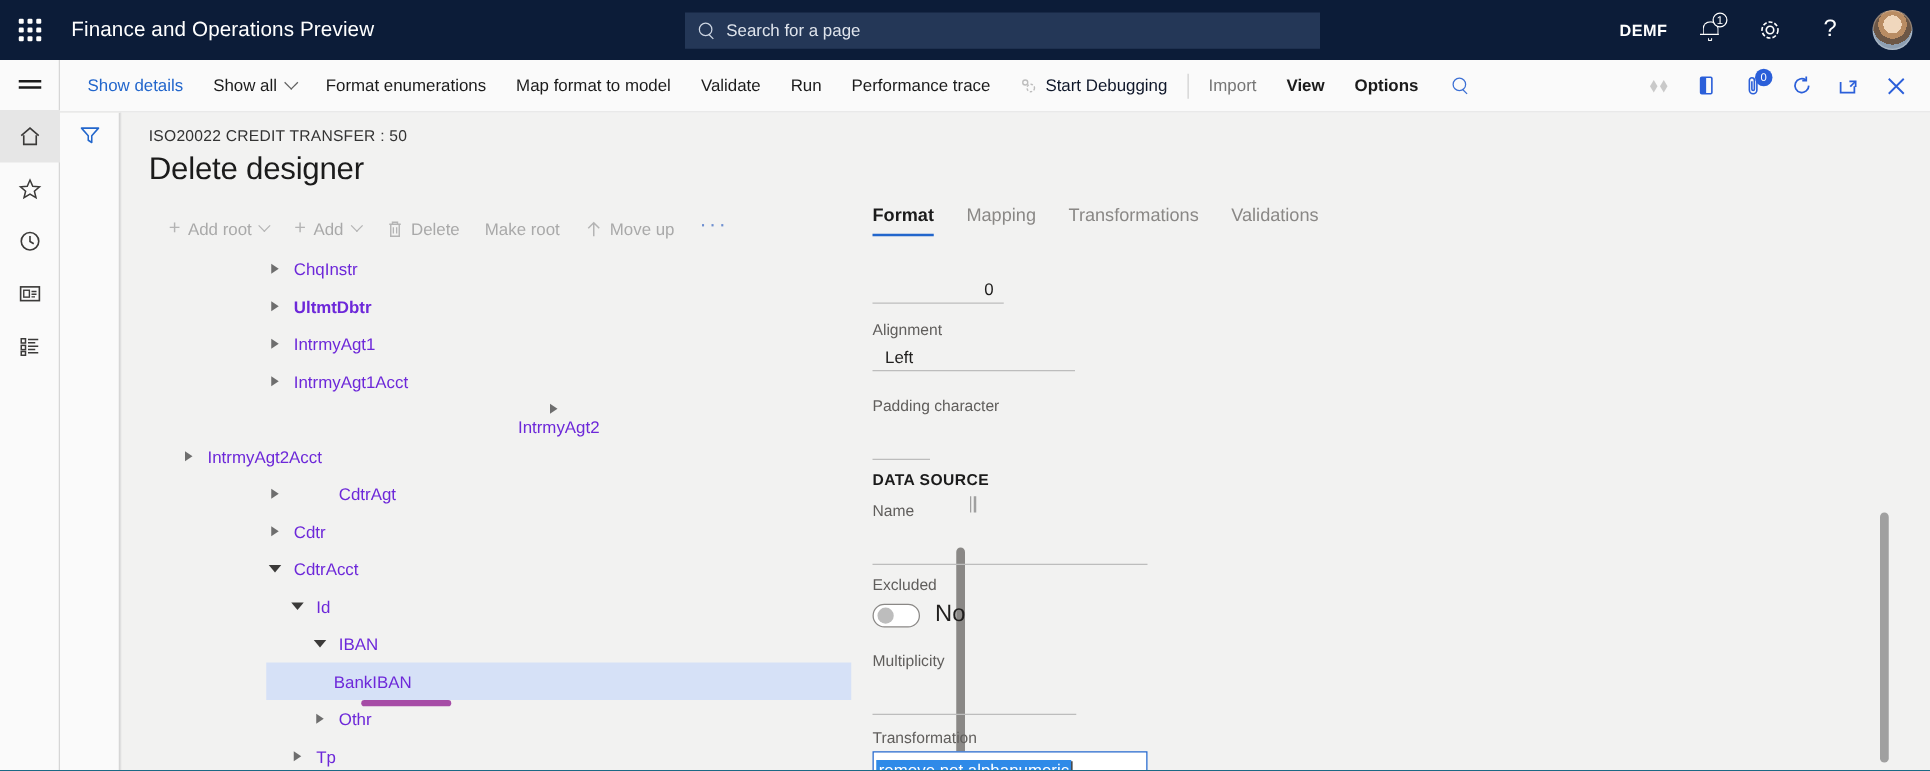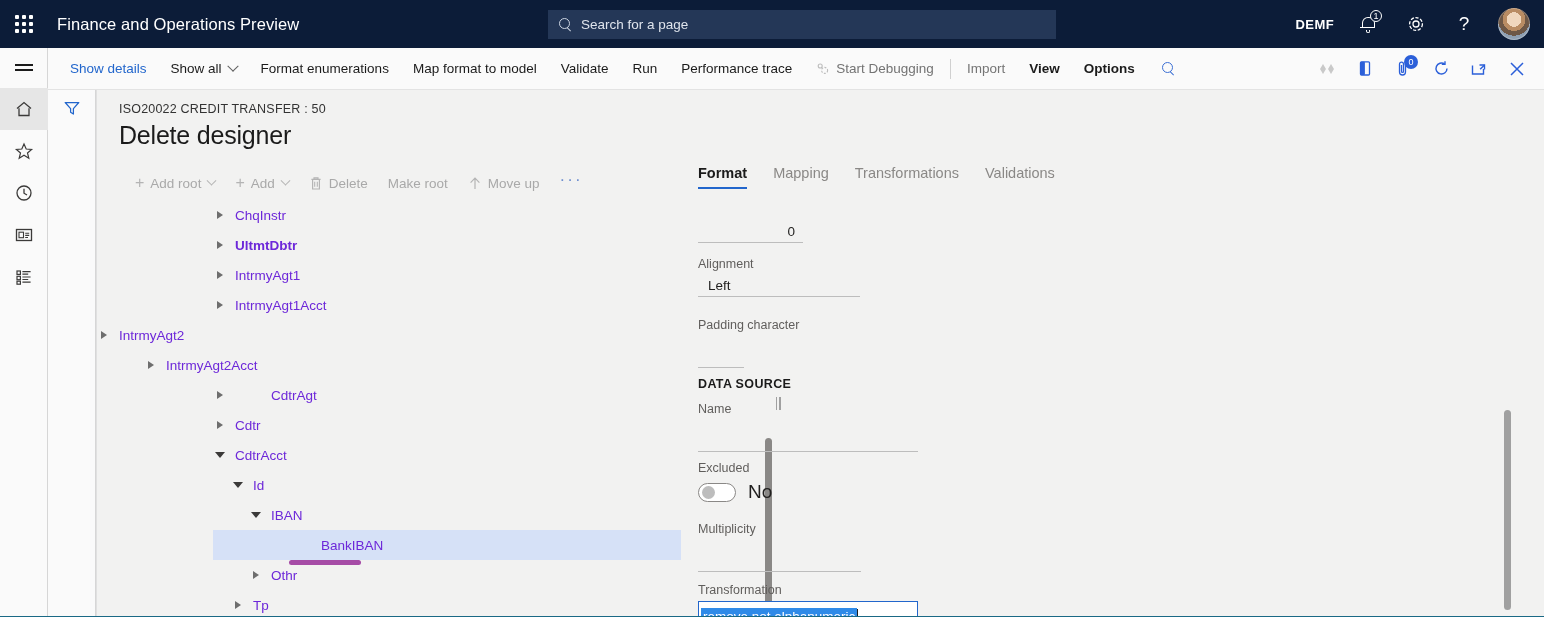--- a/index.html
+++ b/index.html
@@ -105,21 +105,21 @@
     position: absolute; left: 48px; top: 48px; width: 1496px; height: 42px;
     background: #fafafa; border-bottom: 1px solid #e3e3e3;
     display: flex; align-items: center;
   }
   .cmd {
     font-size: 13.5px; color: #1b1b1b; padding: 0 12px; height: 42px;
     display: flex; align-items: center; cursor: pointer; white-space: nowrap;
   }
   .cmd.first { color: #2266cc; padding-left: 22px; }
   .cmd.bold { font-weight: bold; }
-  .cmd.muted { color: #737373; }
+  .cmd.muted { color: #0f172a; }
   .cmd.dim { color: #757575; }
   .chev {
     display: inline-block; width: 8px; height: 8px; margin-left: 7px;
     border-right: 1.3px solid #616161; border-bottom: 1.3px solid #616161;
     transform: rotate(45deg) translate(-2px,-2px);
   }
   .cmd-sep { width: 1px; height: 20px; background: #d0d0d0; margin: 0 4px; }
   .cmd-search { padding: 0 14px; }
   .cmd-search .mag2 { width: 15px; height: 15px; position: relative; display: block; }
   .cmd-search .mag2:before {
@@ -502,21 +502,21 @@
             <span class="tri-right" style="border-left: 6px solid rgb(110, 110, 110); width: 0px; height: 0px; border-top: 4.5px solid transparent; border-bottom: 4.5px solid transparent;"></span>
           </span>
           <span>IntrmyAgt1</span>
         </div>
         <div class="trow" style="padding-left: 116px;">
           <span class="twig">
             <span class="tri-right" style="border-left: 6px solid rgb(110, 110, 110); width: 0px; height: 0px; border-top: 4.5px solid transparent; border-bottom: 4.5px solid transparent;"></span>
           </span>
           <span>IntrmyAgt1Acct</span>
         </div>
-        <div class="trow" style="">
+        <div class="trow" style="padding-left: 116px; flex-direction: column;">
           <span class="twig">
             <span class="tri-right" style="border-left: 6px solid rgb(110, 110, 110); width: 0px; height: 0px; border-top: 4.5px solid transparent; border-bottom: 4.5px solid transparent;"></span>
           </span>
           <span>IntrmyAgt2</span>
         </div>
         <div class="trow" style="padding-left: 47px;">
           <span class="twig">
             <span class="tri-right" style="border-left: 6px solid rgb(110, 110, 110); width: 0px; height: 0px; border-top: 4.5px solid transparent; border-bottom: 4.5px solid transparent;"></span>
           </span>
           <span>IntrmyAgt2Acct</span>
@@ -544,21 +544,21 @@
             <span class="tri-down"></span>
           </span>
           <span>Id</span>
         </div>
         <div class="trow" style="padding-left: 152px;">
           <span class="twig">
             <span class="tri-down"></span>
           </span>
           <span>IBAN</span>
         </div>
-        <div class="trow selected" style="padding-left: 86px; margin-left: 116px; width: 543px;">
+        <div class="trow selected" style="padding-left: 32px; margin-left: 116px; width: 543px;">
           <span class="twig"></span>
           <span>BankIBAN</span>
         </div>
         <div class="underline-mark" style="left: 192px; top: 360px; width: 72px;"></div>
         <div class="trow" style="padding-left: 152px;">
           <span class="twig">
             <span class="tri-right" style="border-left: 6px solid rgb(110, 110, 110); width: 0px; height: 0px; border-top: 4.5px solid transparent; border-bottom: 4.5px solid transparent;"></span>
           </span>
           <span>Othr</span>
         </div>

